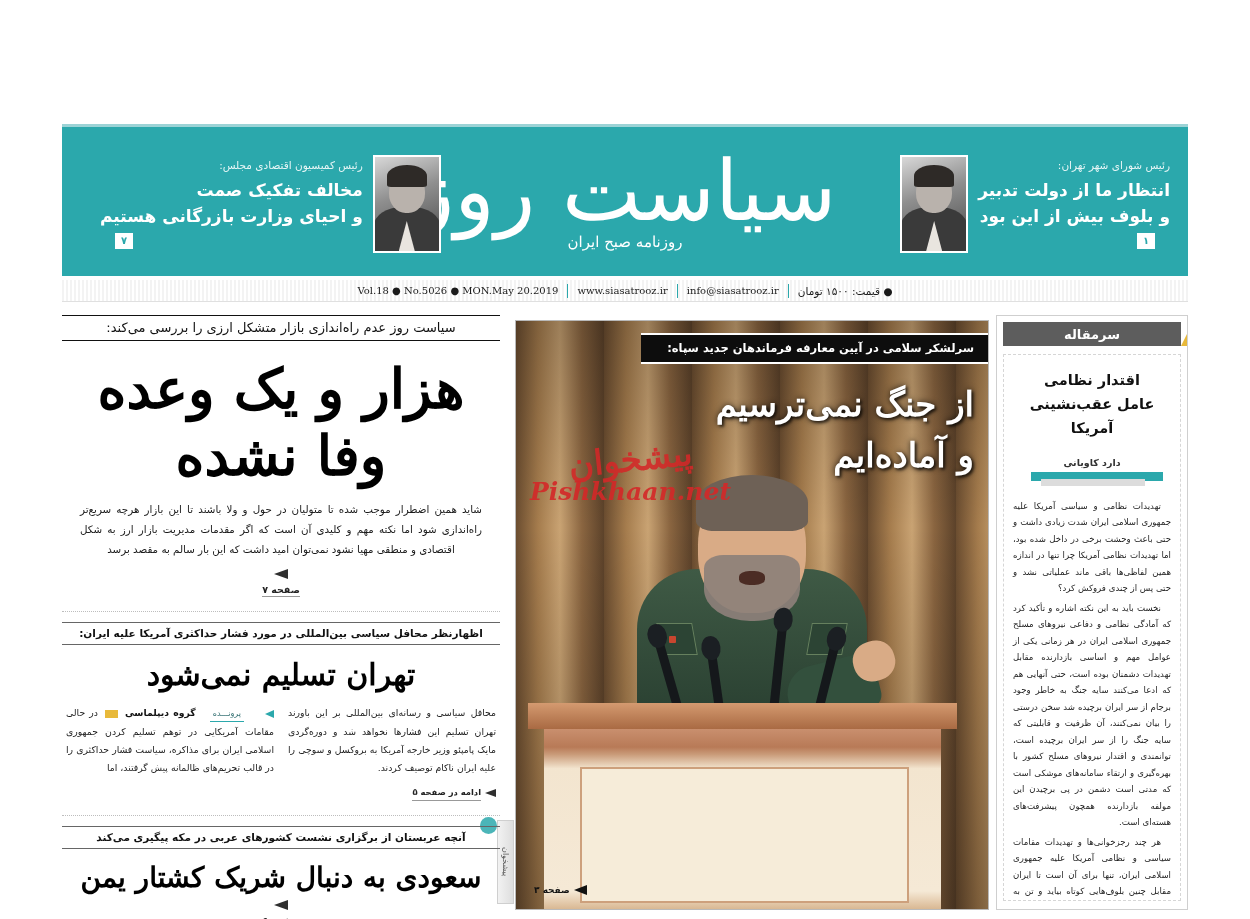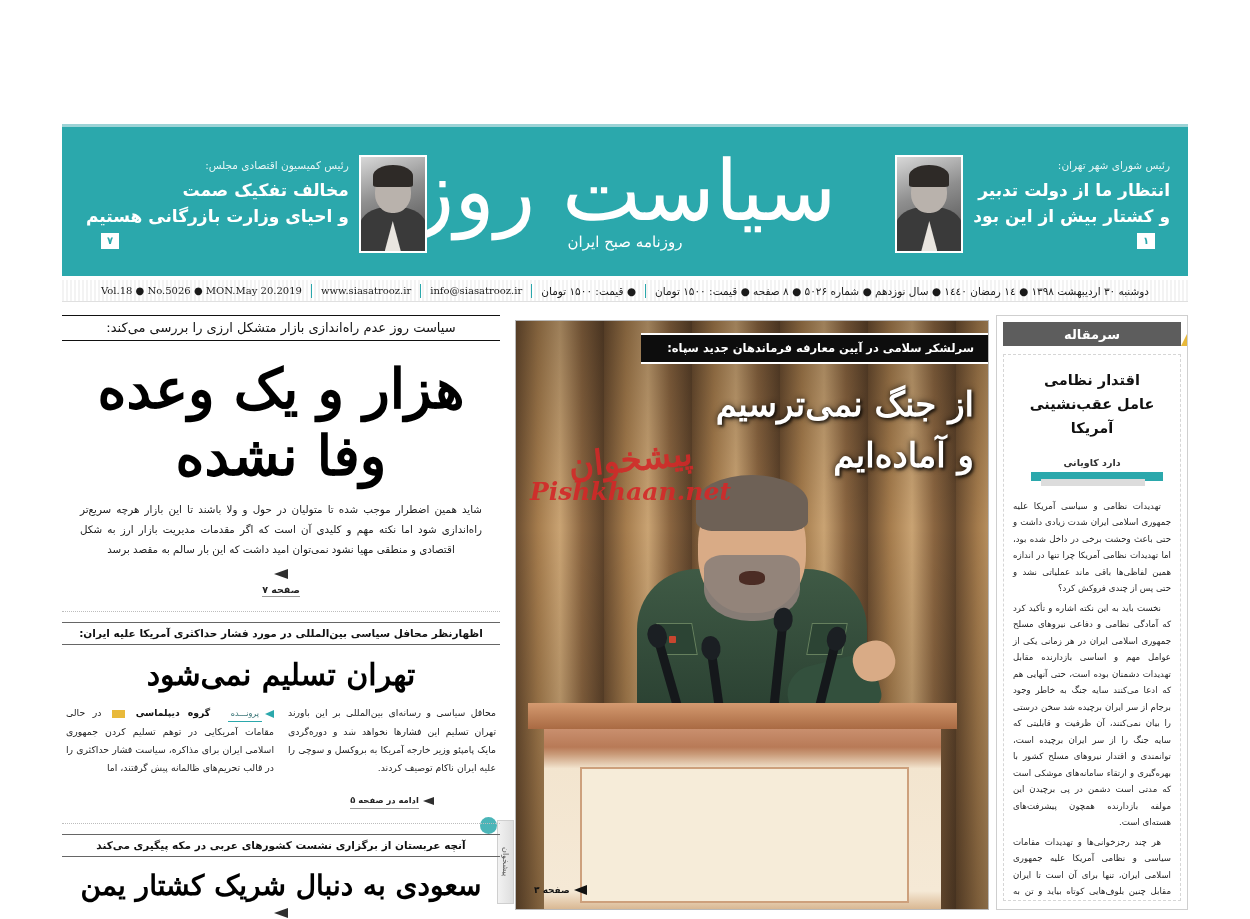--- a/index.html
+++ b/index.html
@@ -68,21 +68,21 @@
 
   
   .teaser {
     position: absolute;
     top: 28px;
     display: flex;
     align-items: flex-start;
     direction: rtl;
   }
   .teaser-right { right: 8px; }
-  .teaser-left  { left: 14px; }
+  .teaser-left  { left: 28px; }
 
   .teaser-photo {
     width: 68px;
     height: 98px;
     background: linear-gradient(160deg,#d8d8d8 0%,#8f8f8f 40%,#454545 100%);
     border: 2px solid #ffffff;
     box-sizing: border-box;
     position: relative;
     overflow: hidden;
     flex: 0 0 auto;
@@ -663,21 +663,21 @@
   .two-col .colx {
     flex: 1 1 0;
     font-size: 9.3px;
     line-height: 1.95;
     text-align: justify;
     color: #1c1c1c;
   }
   .dossier-tag {
     display: inline-flex;
     align-items: center;
-    gap: 3px;
+    gap: 21px;
     vertical-align: middle;
     margin-left: 10px;
   }
   .dossier-tag .lbl {
     font-size: 8px;
     color: #2f6d6f;
     border-bottom: 1px solid #2BA8AC;
     letter-spacing: 2px;
     padding: 0 3px;
   }
@@ -695,22 +695,22 @@
     display: inline-block;
     width: 13px; height: 8px;
     background: #E8B93A;
     vertical-align: middle;
     margin: 0 3px;
   }
   .cont-ref {
     display: flex;
     align-items: center;
     gap: 4px;
-    justify-content: center;
-    margin-top: 15px;
+    justify-content: flex-start;
+    margin-top: 7px;
   }
   .cont-ref .arrow {
     width: 0; height: 0;
     border-top: 4px solid transparent;
     border-bottom: 4px solid transparent;
     border-right: 11px solid #2f2f2f;
   }
   .cont-ref .txt {
     font-size: 8.4px;
     font-weight: bold;
@@ -741,21 +741,21 @@
 
     <div class="masthead-logo">
       <div class="logo-word">سیاست روز</div>
       <div class="logo-sub">روزنامه صبح ایران</div>
     </div>
 
     <div class="teaser teaser-right">
       <div class="teaser-text">
         <div class="teaser-kicker">رئیس شورای شهر تهران:</div>
         <div class="teaser-line">انتظار ما از دولت تدبیر</div>
-        <div class="teaser-line">و کشتار بیش از این بود</div>
+        <div class="teaser-line">و بلوف بیش از این بود</div>
       </div>
       <div class="teaser-photo">
         <div class="body-sh"></div>
         <div class="shirt"></div>
         <div class="face"></div>
         <div class="hair"></div>
       </div>
       <div class="teaser-page">۱</div>
     </div>
 
@@ -769,21 +769,20 @@
       <div class="teaser-text">
         <div class="teaser-kicker">رئیس کمیسیون اقتصادی مجلس:</div>
         <div class="teaser-line">مخالف تفکیک صمت</div>
         <div class="teaser-line">و احیای وزارت بازرگانی هستیم</div>
       </div>
       <div class="teaser-page">۷</div>
     </div>
   </div>
 
   <div class="infobar">
-    <div class="seg">دوشنبه ۳۰ اردیبهشت ۱۳۹۸ ● ۱٤ رمضان ۱٤٤٠ ● سال نوزدهم ● شماره ۵۰۲۶ ● ۸ صفحه ● قیمت: ۱۵۰۰ تومان</div>
     <div class="seg">● قیمت: ۱۵۰۰ تومان</div>
     <div class="seg latin">info@siasatrooz.ir</div>
     <div class="seg latin">www.siasatrooz.ir</div>
     <div class="seg latin">Vol.18 ● No.5026 ● MON.May 20.2019</div>
   </div>
 
   <div class="body-area">
 
     <div class="col-editorial">
       <div class="ed-header">

